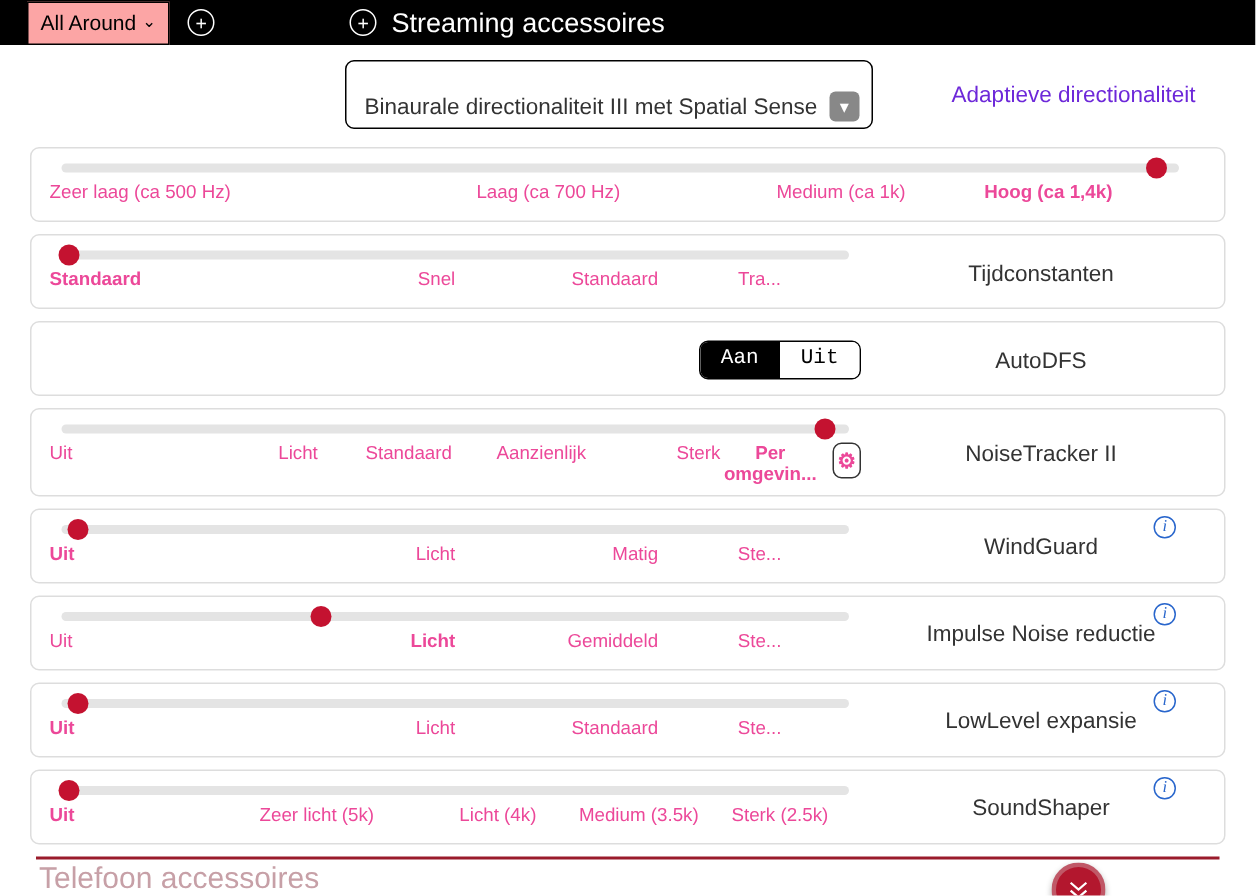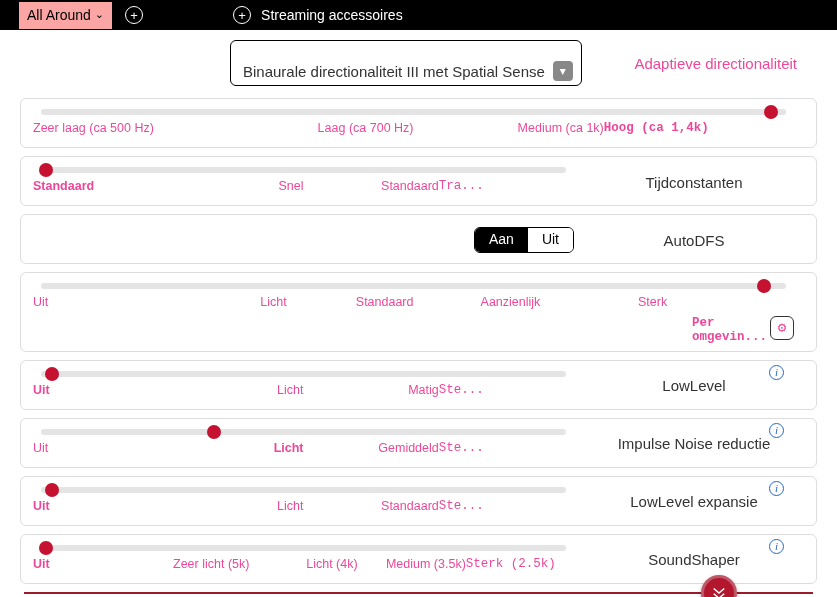--- a/index.html
+++ b/index.html
@@ -37,21 +37,21 @@
     align-items: center;
     justify-content: center;
     margin-left: 12px;
     font-size: 13px;
     line-height: 1;
     cursor: pointer;
   }
   .plus-circle.second { margin-left: 90px; }
   .top-label {
     margin-left: 10px;
-    font-size: 14px;
+    font-size: 18px;
     color: #fff;
   }
   .content { padding: 10px 20px 0 20px; }
   .header-row {
     display: flex;
     align-items: center;
     margin-bottom: 12px;
     padding-left: 210px;
   }
   .dropdown {
@@ -68,21 +68,21 @@
   .dropdown .dd-arrow {
     background: #888;
     color: #fff;
     border-radius: 4px;
     width: 20px; height: 20px;
     display: inline-flex;
     align-items: center; justify-content: center;
     font-size: 12px;
   }
   .right-label {
-    color: #ec4899;
+    color: #6d28d9;
     font-size: 15px;
     margin-left: auto;
     padding-right: 20px;
   }
 
   .row {
     border: 1px solid #ddd;
     border-radius: 6px;
     display: flex;
     align-items: stretch;
@@ -143,38 +143,39 @@
     color: #ec4899;
     padding: 0 0px;
   }
   .ticks .tick {
     text-align: right;
     flex: 1;
     line-height: 1.15;
   }
   .ticks .tick.bold { font-weight: 700; }
   .ticks .tick:first-child { text-align: left; }
-  .ticks .tick:last-child { text-align: left; font-family: Liberation Mono, monospace; }
+  .ticks .tick:last-child { text-align: center; }
 
   .gear-btn {
     border: 1.5px solid #333;
     border-radius: 6px;
     width: 24px; height: 24px;
     display: inline-flex;
     align-items: center; justify-content: center;
     font-size: 14px;
     cursor: pointer;
     margin-left: 6px;
   }
 
   .toggle-wrap {
     display: flex;
     justify-content: flex-end;
     align-items: center;
     height: 100%;
+    font-family: Liberation Mono, monospace;
   }
   .toggle {
     border: 1.5px solid #000;
     border-radius: 6px;
     display: flex;
     overflow: hidden;
     height: 26px;
     cursor: pointer;
   }
   .toggle span {
@@ -208,21 +209,21 @@
     display: flex;
     align-items: center; justify-content: center;
     cursor: pointer;
     box-shadow: 0 2px 4px rgba(0,0,0,0.3);
   }
   .float-btn svg { width: 18px; height: 18px; fill: none; stroke: #fff; stroke-width: 2; }
 
   .page { position: relative; width: 837px; height: 597px; overflow: hidden; }
 
   .nt-row .ticks { align-items: flex-start; }
-  .nt-last { display:flex; align-items:flex-start; justify-content:flex-end; gap:2px;margin-top:21px; }
+  .nt-last { display:flex; align-items:flex-start; justify-content:flex-end; gap:2px; }
 </style>
 </head>
 <body>
 
 <div class="page">
 
   <div class="topbar">
     <div class="tab-active">
       <span>All Around</span>
       <span class="chev">⌄</span>
@@ -295,36 +296,37 @@
           <span class="tick">Aanzienlijk</span>
           <span class="tick">Sterk</span>
           <span class="tick bold nt-last">
             <span style="max-width:70px; display:inline-block;">Per omgevin...</span>
             <span class="gear-btn">
               <span>⚙</span>
             </span>
           </span>
         </div>
       </div>
+      <div class="row-right">NoiseTracker II</div>
     </div>
 
     <div class="row">
       <div class="row-left">
         <div class="track">
           <div class="dot" style="left:2%"></div>
         </div>
         <div class="ticks">
           <span class="tick bold">Uit</span>
           <span class="tick">Licht</span>
           <span class="tick">Matig</span>
           <span class="tick">Ste...</span>
         </div>
       </div>
       <div class="row-right">
-        <span>LowLevel</span>
+        <span>WindGuard</span>
         <span class="info-icon">i</span>
       </div>
     </div>
 
     <div class="row">
       <div class="row-left">
         <div class="track">
           <div class="dot" style="left:33%"></div>
         </div>
         <div class="ticks">

